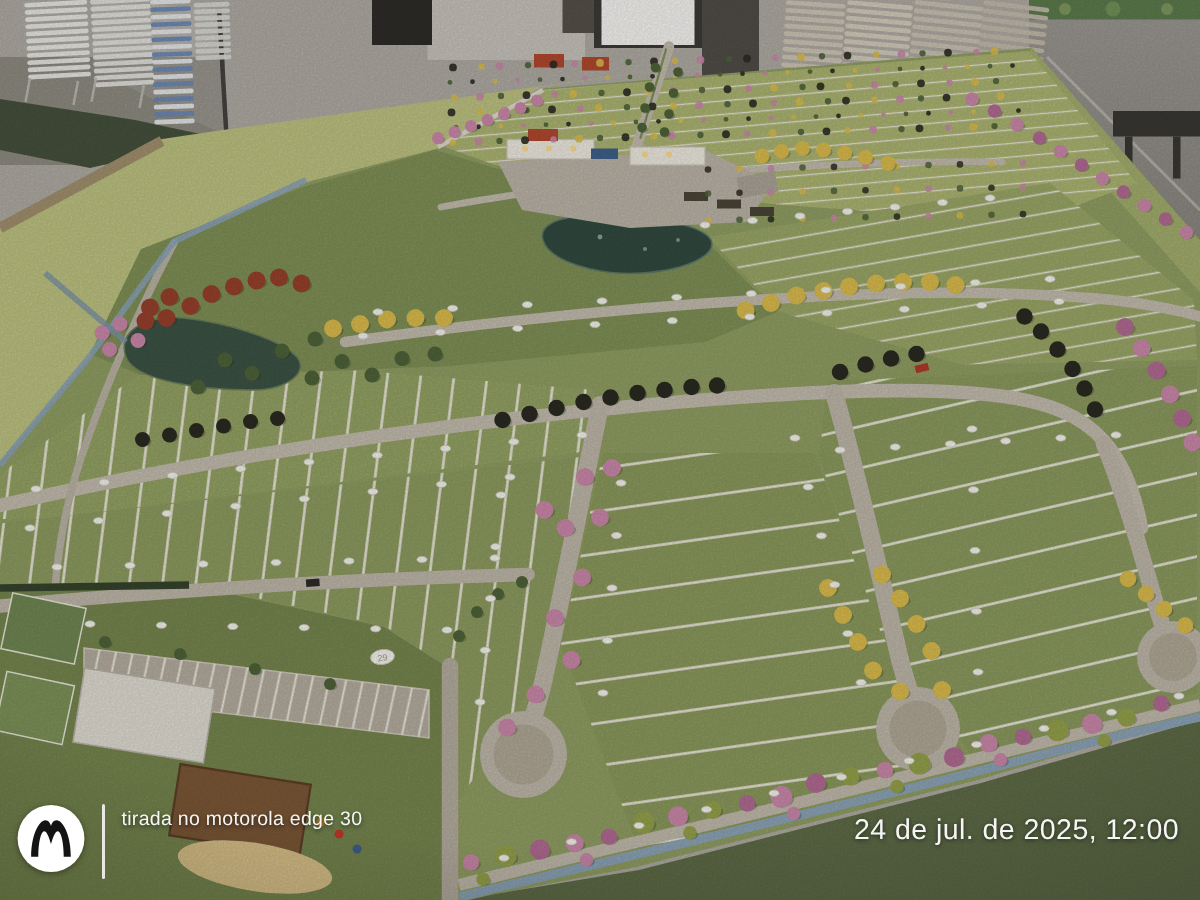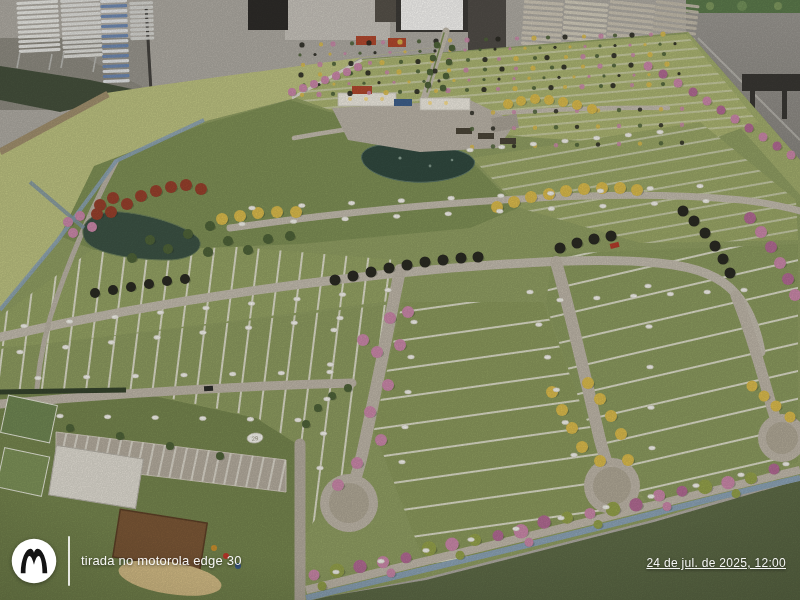--- a/index.html
+++ b/index.html
@@ -1,25 +1,25 @@
 <!DOCTYPE html>
 <html><head>
 <meta charset="utf-8">
 <style>
   html,body{margin:0;padding:0;background:#222;}
   .stage{position:relative;width:800px;height:600px;overflow:hidden;
          font-family:"Liberation Sans",sans-serif;background:#aeaaa2;}
   .stage svg{position:absolute;inset:0;display:block;}
-  .wm{position:absolute;left:11px;top:536px;display:flex;align-items:center;gap:11px;z-index:5;}
+  .wm{position:absolute;left:11px;top:536px;display:flex;gap:11px;z-index:5;}
   .wm-logo{width:46px;height:46px;flex:0 0 auto;filter:drop-shadow(0 1px 2px rgba(0,0,0,.4));}
   .wm-sep{width:2px;height:50px;background:rgba(255,255,255,.85);border-radius:1px;}
   .wm-text{color:rgba(255,255,255,.95);font-size:13px;line-height:1.5;letter-spacing:.2px;
            text-shadow:0 1px 3px rgba(0,0,0,.6);}
-  .ts{position:absolute;right:14px;top:556px;color:rgba(255,255,255,.95);font-size:12px;
-      letter-spacing:.3px;text-shadow:0 1px 3px rgba(0,0,0,.6);z-index:5;text-decoration:underline;}
+  .ts{position:absolute;right:14px;top:543px;color:rgba(255,255,255,.95);font-size:19px;
+      letter-spacing:.3px;text-shadow:0 1px 3px rgba(0,0,0,.6);z-index:5;}
   .vignette{position:absolute;inset:0;z-index:4;pointer-events:none;
       background:radial-gradient(120% 90% at 50% 40%, rgba(0,0,0,0) 60%, rgba(18,20,12,.30) 100%);}
 </style>
 </head>
 <body>
 
 <div class="stage">
 <svg id="scene" width="800" height="600" viewBox="0 0 800 600">
   <defs>
     <linearGradient id="wallG" x1="0" y1="0" x2="0" y2="1">

